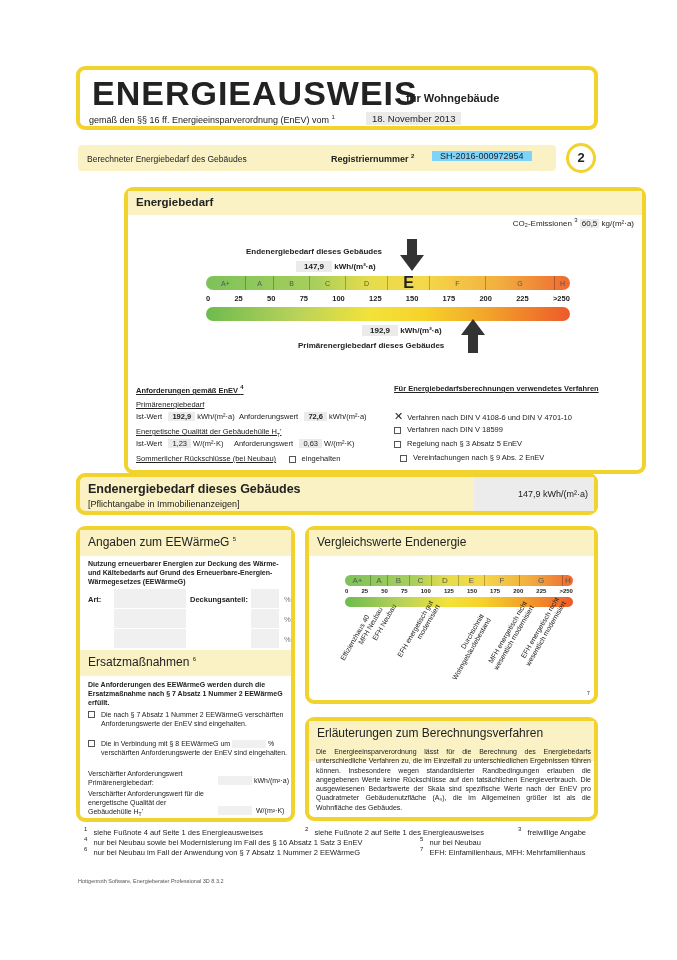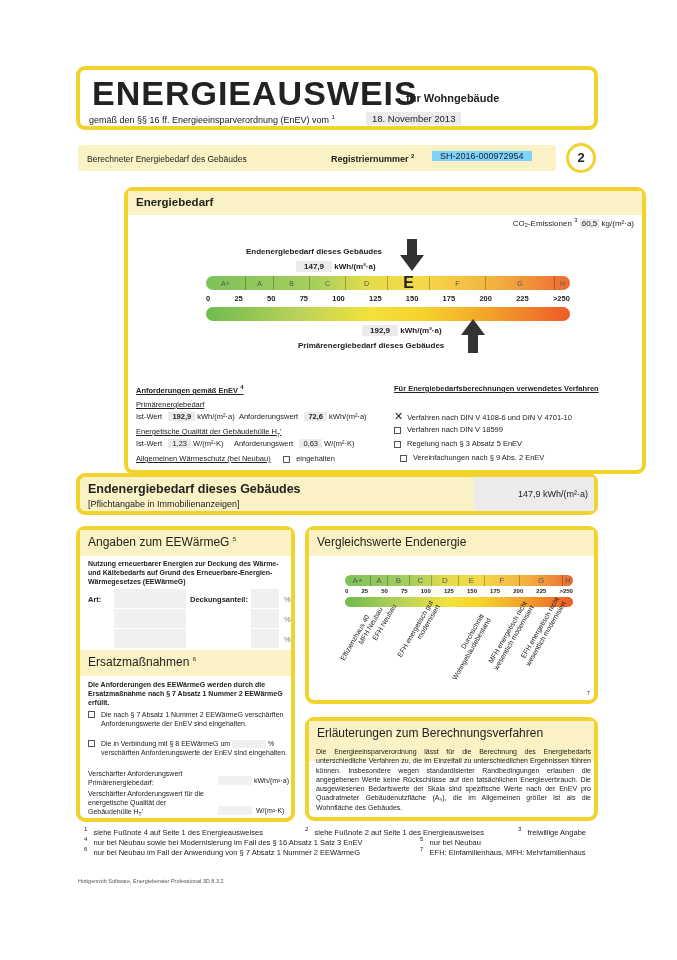--- a/index.html
+++ b/index.html
@@ -84,21 +84,21 @@
   <div class="row u" style="left:8px;top:193px;font-weight:bold"><span>Anforderungen gemäß EnEV</span> <span class="sup">4</span></div>
   <div class="row u" style="left:8px;top:209px">Primärenergiebedarf</div>
   <div class="row" style="left:8px;top:221px">
     <span>Ist-Wert</span>&nbsp;&nbsp;&nbsp;<span class="gray" style="font-weight:bold;padding:0 4px">192,9</span> <span>kWh/(m²·a)</span>&nbsp;&nbsp;<span>Anforderungswert</span>&nbsp;&nbsp;&nbsp;<span class="gray" style="font-weight:bold;padding:0 4px">72,6</span> <span>kWh/(m²·a)</span>
   </div>
   <div class="row u" style="left:8px;top:236px"><span>Energetische Qualität der Gebäudehülle H</span><sub style="font-size:5px">T</sub>'</div>
   <div class="row" style="left:8px;top:248px">
     <span>Ist-Wert</span>&nbsp;&nbsp;&nbsp;<span class="gray" style="padding:0 4px">1,23</span> <span>W/(m²·K)</span>&nbsp;&nbsp;&nbsp;&nbsp;&nbsp;<span>Anforderungswert</span>&nbsp;&nbsp;&nbsp;<span class="gray" style="padding:0 4px">0,63</span> <span>W/(m²·K)</span>
   </div>
   <div class="row" style="left:8px;top:263px">
-    <span class="u">Allgemeinen Wärmeschutz (bei Neubau)</span>&nbsp;&nbsp;&nbsp;&nbsp;&nbsp;&nbsp;<span class="cb"></span><span>eingehalten</span>
+    <span class="u">Sommerlicher Rückschlüsse (bei Neubau)</span>&nbsp;&nbsp;&nbsp;&nbsp;&nbsp;&nbsp;<span class="cb"></span><span>eingehalten</span>
   </div>
 
   <div class="row u" style="left:266px;top:193px;font-weight:bold">Für Energiebedarfsberechnungen verwendetes Verfahren</div>
   <div class="row" style="left:266px;top:219px"><span style="font-size:11px;margin-right:4px">✕</span><span>Verfahren nach DIN V 4108-6 und DIN V 4701-10</span></div>
   <div class="row" style="left:266px;top:234px"><span class="cb"></span><span>Verfahren nach DIN V 18599</span></div>
   <div class="row" style="left:266px;top:248px"><span class="cb"></span><span>Regelung nach § 3 Absatz 5 EnEV</span></div>
   <div class="row" style="left:272px;top:262px"><span class="cb"></span><span>Vereinfachungen nach § 9 Abs. 2 EnEV</span></div>
 </div>
 
 <div class="box" style="left:76px;top:473px;width:522px;height:42px;background:#faf2c4">

